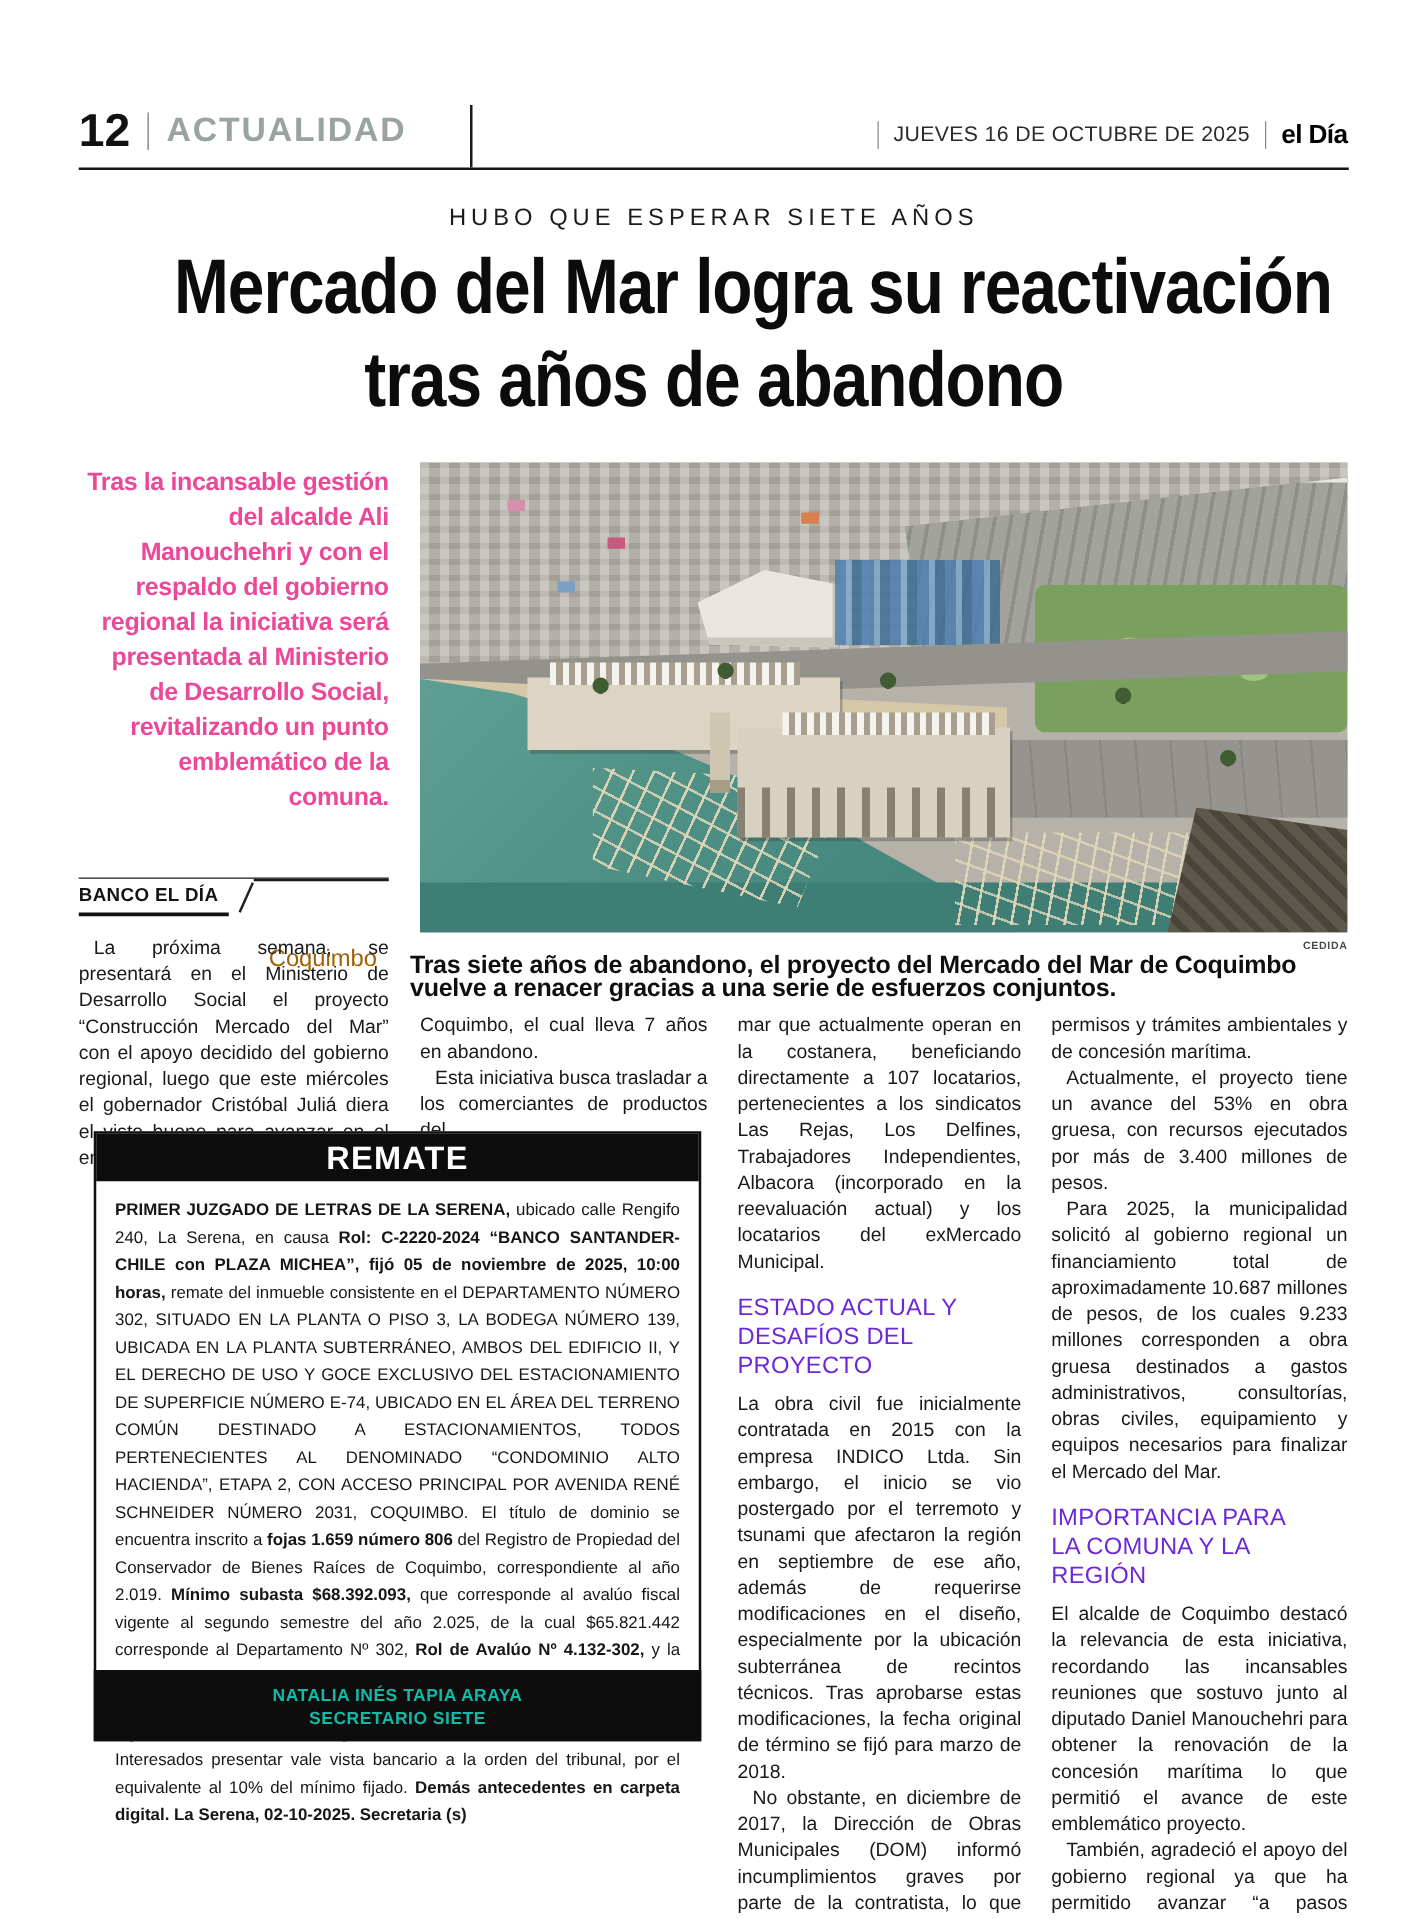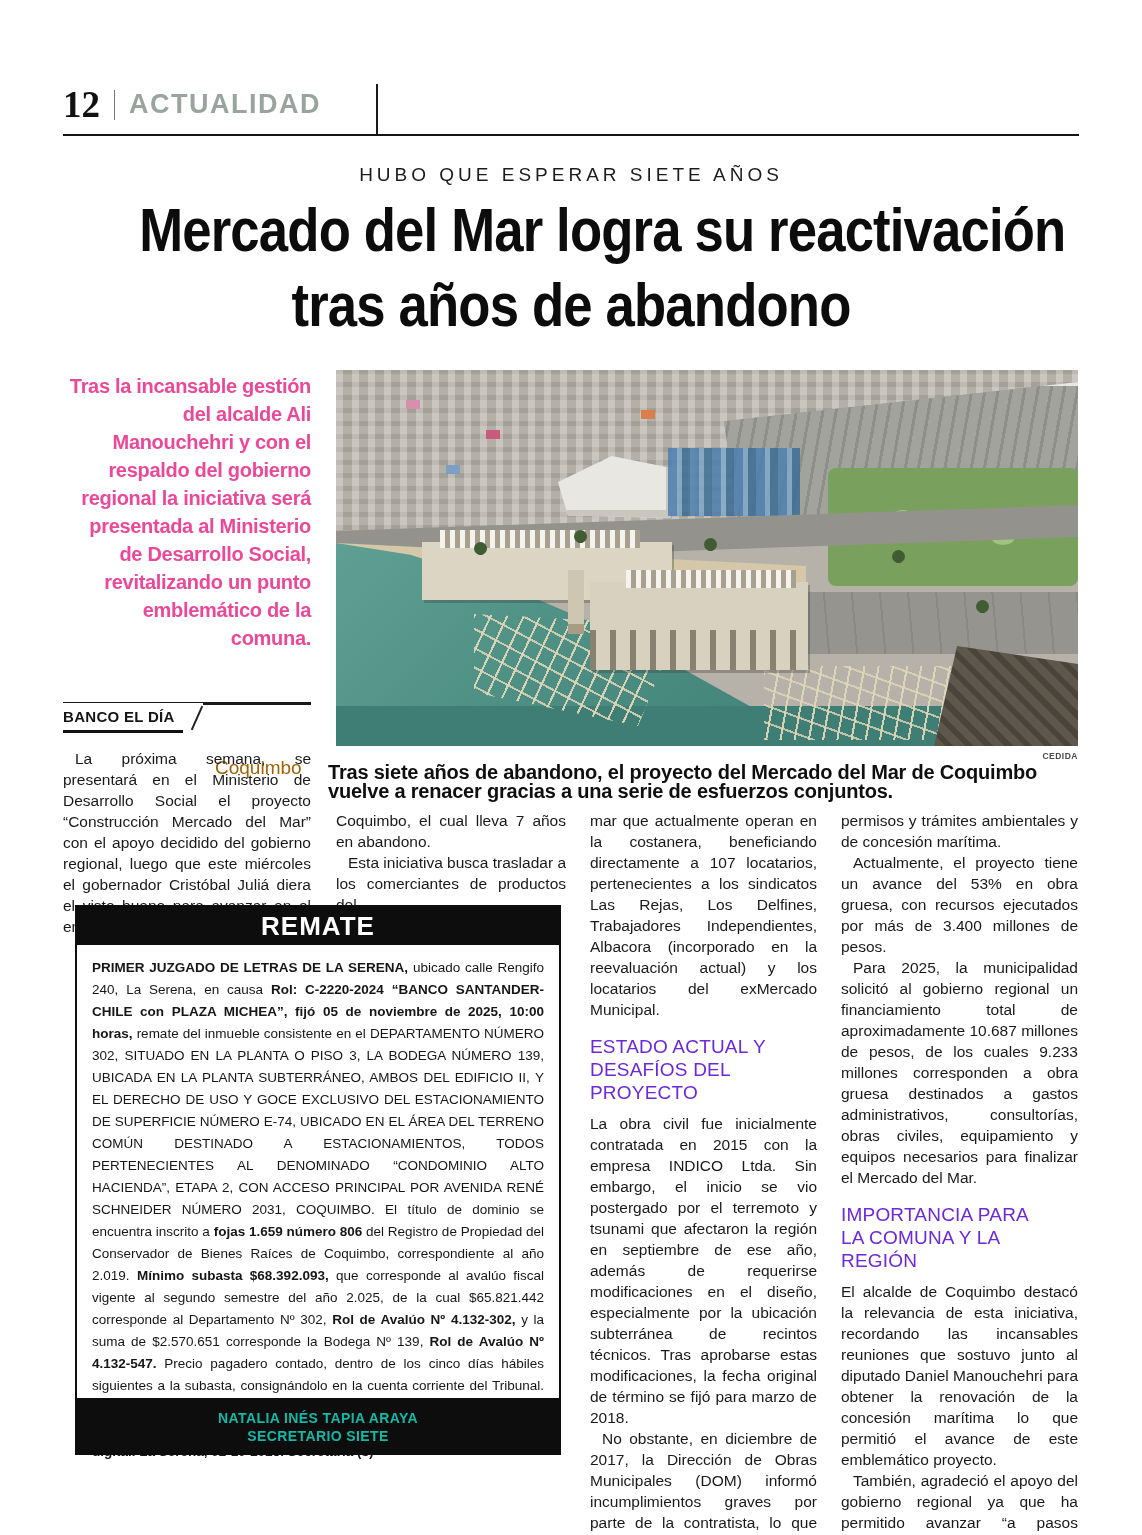--- a/index.html
+++ b/index.html
@@ -9,21 +9,21 @@
     --sand:#D5C8A9;
     --bar:#0D0D0D;
   }
   *{box-sizing:border-box;margin:0;padding:0;}
   html,body{background:#ffffff;}
   body{font-family:"Liberation Sans",sans-serif;color:var(--ink);}
   .page{position:relative;width:1142px;height:1535px;background:#fff;overflow:hidden;}
 
   
   .hdr-left{position:absolute;left:63px;top:86px;display:flex;align-items:center;gap:14px;}
-  .pagenum{font-family:Liberation Serif, serif;font-weight:bold;font-size:37px;line-height:1;color:#111;}
+  .pagenum{font-family:Liberation Sans, sans-serif;font-weight:bold;font-size:37px;line-height:1;color:#111;}
   .vbar{width:1px;height:30px;background:#777;display:inline-block;}
   .section{color:var(--section);font-weight:bold;font-size:27px;letter-spacing:1.5px;line-height:1;}
   .hdr-div{position:absolute;left:376px;top:84px;width:2px;height:50px;background:#1a1a1a;}
   .hdr-right{position:absolute;right:64px;top:96px;display:flex;align-items:center;gap:12px;}
   .vbar2{width:1px;height:22px;background:#888;display:inline-block;}
   .date{font-size:17px;color:#2b2b2b;letter-spacing:0.3px;font-stretch:condensed;}
   .brand{font-weight:800;font-size:21px;color:#000;letter-spacing:-0.5px;}
   .toprule{position:absolute;left:63px;top:134px;width:1016px;height:2px;background:#141414;}
 
   
@@ -103,21 +103,21 @@
   .ph-dock{left:598px;top:276px;width:144px;height:100px;background:
       repeating-linear-gradient(45deg,#5d574c 0 8px,#4a443b 8px 14px);
       clip-path:polygon(16% 0,100% 18%,100% 100%,0 100%);}
   .palm{position:absolute;width:13px;height:13px;border-radius:50%;background:#3f5c33;box-shadow:0 4px 0 -4px #222;}
 
   .credit{position:absolute;right:64px;top:751px;font-size:8.5px;font-weight:bold;color:#4a4a4a;letter-spacing:0.5px;}
   .caption{position:absolute;left:328px;top:763px;width:742px;font-weight:bold;
     font-size:20px;line-height:19px;letter-spacing:-0.2px;color:#0f0f0f;font-stretch:condensed;}
 
   
-  .remate{position:absolute;left:75px;top:905px;width:486px;height:550px;background:#fff;
+  .remate{position:absolute;left:75px;top:905px;width:486px;height:488px;background:#fff;
     border:2px solid #0e0e0e;}
   .rtitle{height:38px;background:var(--bar);color:#fff;text-align:center;
     font-weight:bold;font-size:26px;line-height:38px;letter-spacing:1px;}
   .rbody{padding:12px 15px 0 15px;font-size:13.5px;line-height:22px;text-align:justify;
     color:#161616;font-stretch:condensed;}
   .rbody .b{font-weight:bold;}
   .rfooter{position:absolute;left:-2px;bottom:-2px;width:486px;height:57px;background:var(--bar);
     color:#14b8a6;text-align:center;font-weight:bold;font-size:14px;line-height:18px;padding-top:11px;
     letter-spacing:0.4px;}
 </style>
@@ -125,20 +125,26 @@
 <body>
 
 <div class="page">
 
   <div class="hdr-left">
     <span class="pagenum">12</span>
     <span class="vbar"></span>
     <span class="section">ACTUALIDAD</span>
   </div>
   <div class="hdr-div"></div>
+  <div class="hdr-right">
+    <span class="vbar2"></span>
+    <span class="date">JUEVES 16 DE OCTUBRE DE 2025</span>
+    <span class="vbar2"></span>
+    <span class="brand">el Día</span>
+  </div>
   <div class="toprule"></div>
 
   <div class="kicker">HUBO QUE ESPERAR SIETE AÑOS</div>
   <h1 class="headline"><span>Mercado del Mar logra su reactivación</span><br><span>tras años de abandono</span></h1>
 
   <div class="lead">Tras la incansable gestión del alcalde Ali Manouchehri y con el respaldo del gobierno regional la iniciativa será presentada al Ministerio de Desarrollo Social, revitalizando un punto emblemático de la comuna.</div>
 
   <div class="byline">
     <span class="byline-rule-right"></span>
     <span class="author">BANCO EL DÍA</span>

